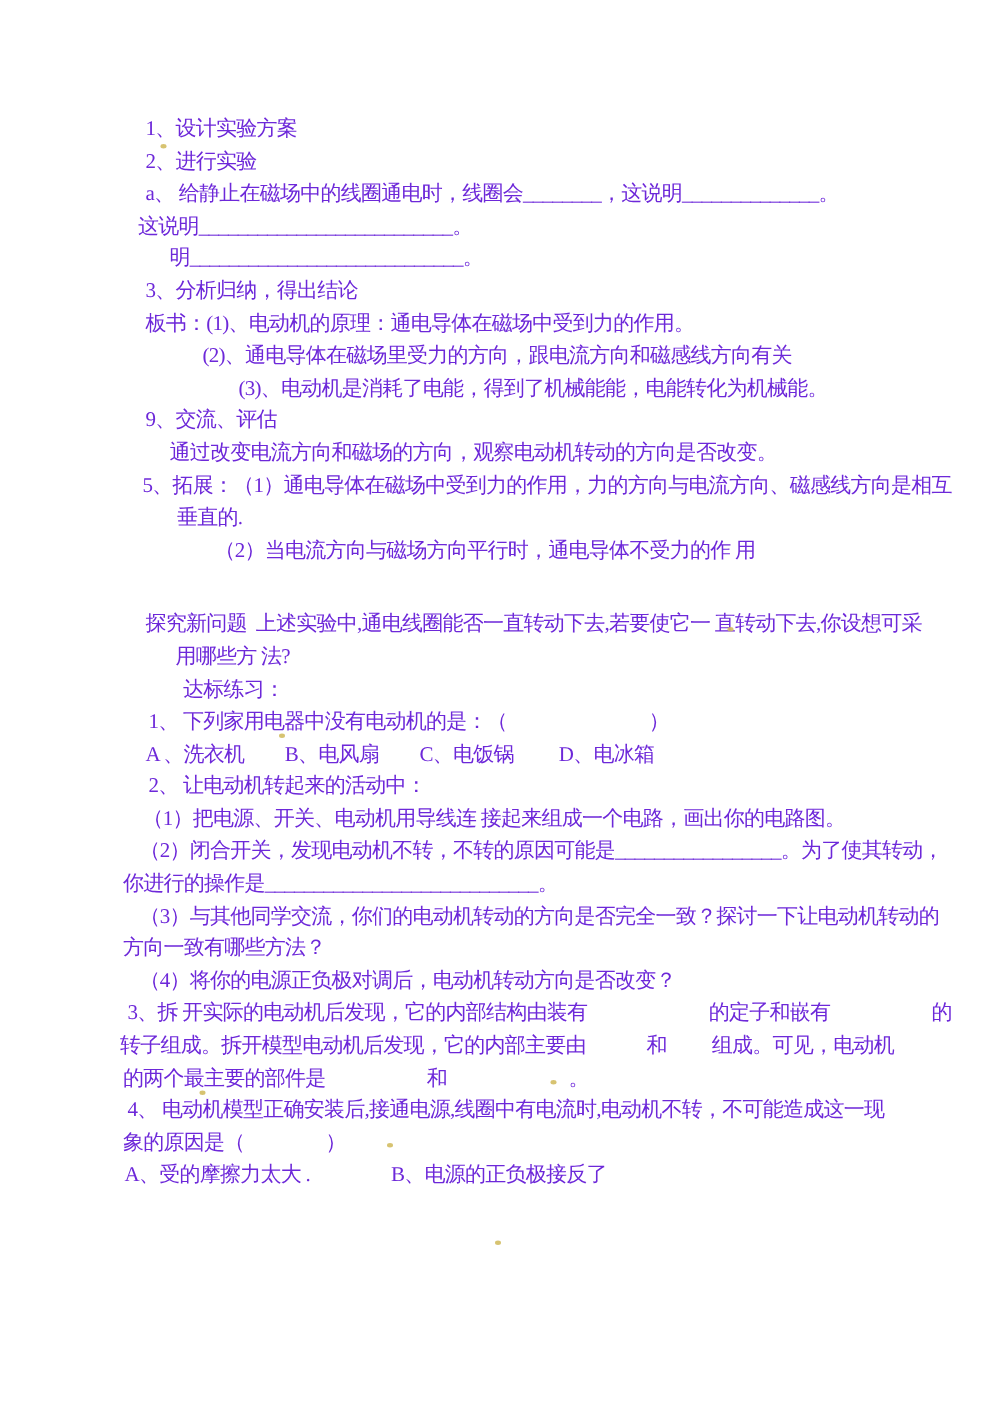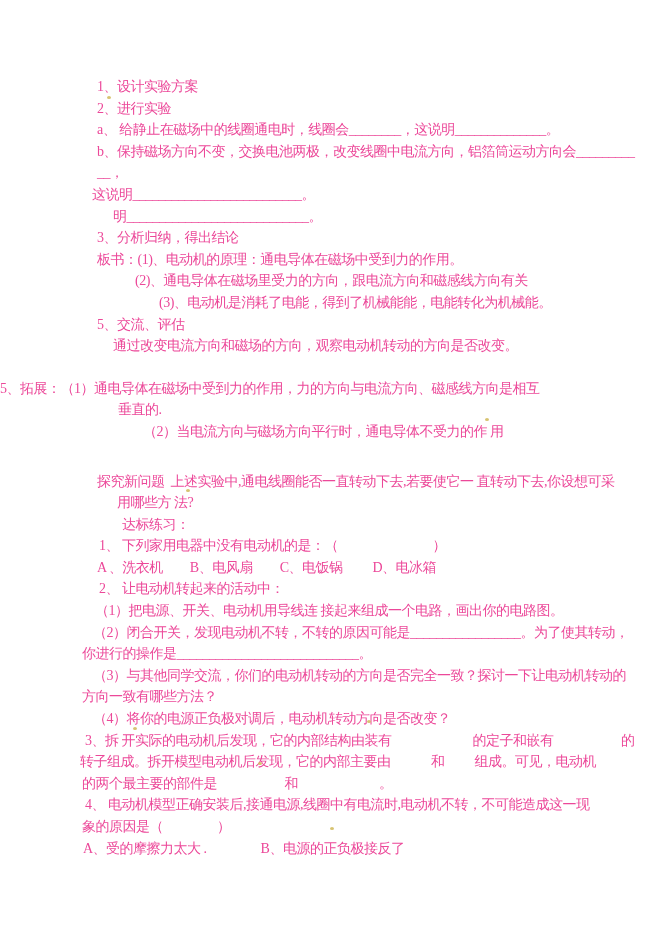--- a/index.html
+++ b/index.html
@@ -33,35 +33,34 @@
     position: absolute;
     width: 4px;
     height: 3px;
     border-radius: 50%;
     opacity: 0.9;
   }
 </style>
 </head>
 <body>
 
-<div class="page" style="background: rgb(255, 255, 255); color: #ec4899;">
+<div class="page" style="background: rgb(255, 255, 255); color: #6d28d9;">
   <div>
       <div class="line" style="padding-left: 97px;">1、设计实验方案</div>
       <div class="line" style="padding-left: 97px;">2、进行实验</div>
       <div class="line" style="padding-left: 97px;">a、 给静止在磁场中的线圈通电时，线圈会________，这说明______________。</div>
-      <div class="line" style="padding-left: 97px;">b、保持磁场方向不变，交换电池两极，改变线圈中电流方向，铝箔筒运动方向会_________ __，</div>
       <div class="line" style="padding-left: 92px;">这说明__________________________。</div>
       <div class="line" style="padding-left: 113px;">明____________________________。</div>
       <div class="line" style="padding-left: 97px;">3、分析归纳，得出结论</div>
       <div class="line" style="padding-left: 97px;">板书：(1)、电动机的原理：通电导体在磁场中受到力的作用。</div>
       <div class="line" style="padding-left: 135px;">(2)、通电导体在磁场里受力的方向，跟电流方向和磁感线方向有关</div>
       <div class="line" style="padding-left: 135px; margin-left: 24px;">(3)、电动机是消耗了电能，得到了机械能能，电能转化为机械能。</div>
-      <div class="line" style="padding-left: 97px;">5、交流、评估</div>
+      <div class="line" style="padding-left: 97px;">9、交流、评估</div>
       <div class="line" style="padding-left: 113px;">通过改变电流方向和磁场的方向，观察电动机转动的方向是否改变。</div>
-      <div class="line" style=" margin-top: 21px;">5、拓展：（1）通电导体在磁场中受到力的作用，力的方向与电流方向、磁感线方向是相互</div>
+      <div class="line" style="padding-left: 95px;">5、拓展：（1）通电导体在磁场中受到力的作用，力的方向与电流方向、磁感线方向是相互</div>
       <div class="line" style="padding-left: 118px;">垂直的.</div>
       <div class="line" style="padding-left: 143px;">（2）当电流方向与磁场方向平行时，通电导体不受力的作 用</div>
       <div class="line blank" style="padding-left: 0px;"></div>
       <div class="line" style="padding-left: 97px;">探究新问题  上述实验中,通电线圈能否一直转动下去,若要使它一 直转动下去,你设想可采</div>
       <div class="line" style="padding-left: 117px;">用哪些方 法?</div>
       <div class="line" style="padding-left: 122px;">达标练习：</div>
       <div class="line" style="padding-left: 99px;">1、 下列家用电器中没有电动机的是：（　　　　　　　）</div>
       <div class="line" style="padding-left: 97px;">A 、洗衣机　　B、电风扇　　C、电饭锅　　 D、电冰箱</div>
       <div class="line" style="padding-left: 99px;">2、 让电动机转起来的活动中：</div>
       <div class="line" style="padding-left: 95px;">（1）把电源、开关、电动机用导线连 接起来组成一个电路，画出你的电路图。</div>

